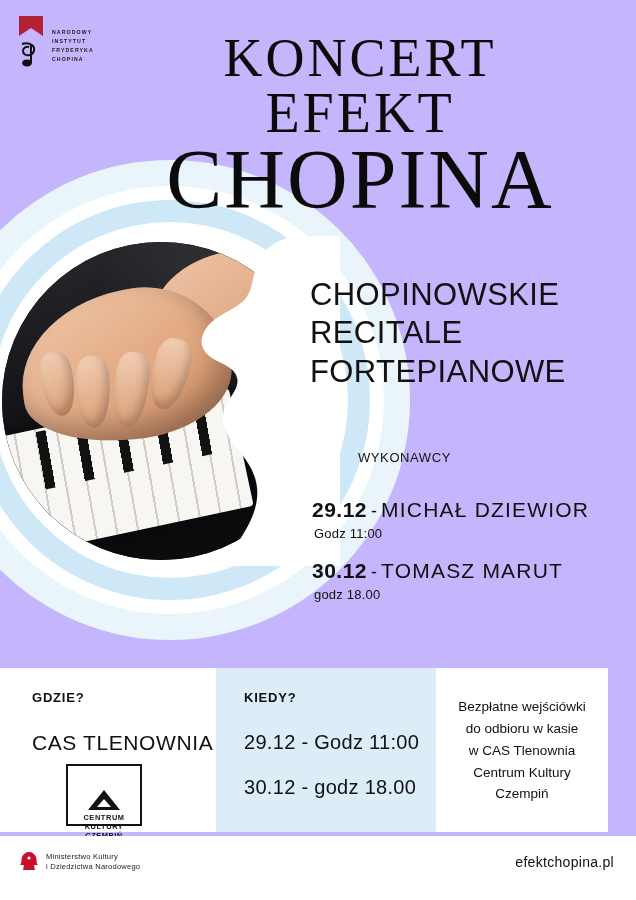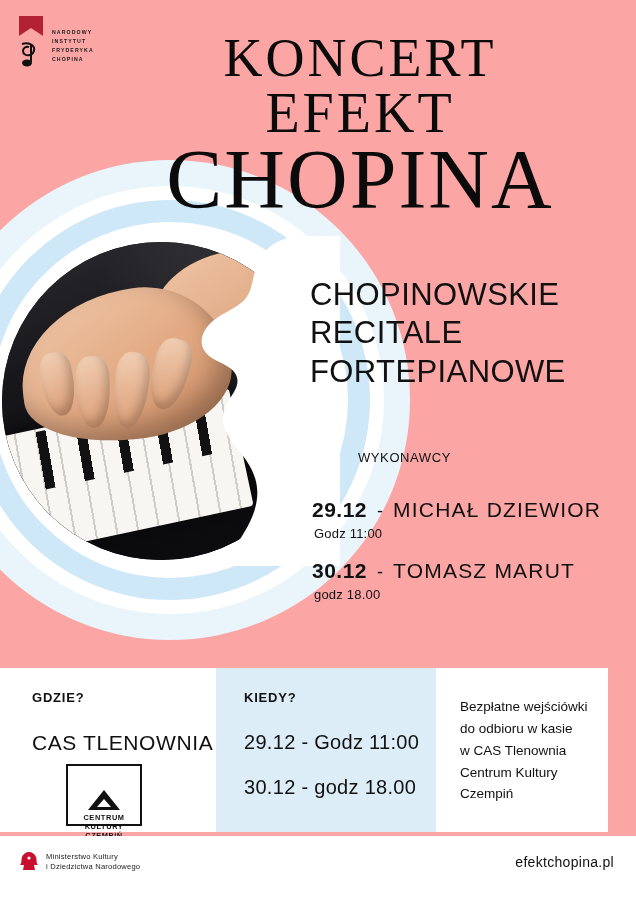--- a/index.html
+++ b/index.html
@@ -13,21 +13,21 @@
     position: relative;
     overflow: hidden;
     font-family: "Liberation Sans", sans-serif;
     color: #111111;
   }
 
   
   .poster {
     position: absolute;
     inset: 0;
-    background: #fca5a5;
+    background: #c4b5fd;
   }
 
   
   .rings {
     position: absolute;
     left: -70px;
     top: 160px;
     width: 480px;
     height: 480px;
     pointer-events: none;
@@ -217,21 +217,21 @@
   .performers {
     position: absolute;
     right: 24px;
     top: 498px;
     width: 300px;
     z-index: 6;
   }
   .perf-row {
     display: flex;
     align-items: flex-end;
-    gap: 8px;
+    gap: 2px;
     margin-bottom: 4px;
   }
   .perf-date {
     font-size: 21px;
     font-weight: 700;
     letter-spacing: 0.5px;
     white-space: nowrap;
   }
   .perf-dash {
     font-size: 18px;
@@ -270,22 +270,22 @@
     padding: 22px 0 0 32px;
   }
   .col-when {
     width: 220px;
     background: #dcedf8;
     padding: 22px 0 0 28px;
   }
   .col-note {
     width: 172px;
     background: #ffffff;
-    padding: 28px 18px 0 24px;
-    text-align: left;
+    padding: 28px 18px 0 18px;
+    text-align: center;
   }
   .band-label {
     font-size: 13px;
     font-weight: 700;
     letter-spacing: 0.8px;
     margin-bottom: 26px;
   }
   .where-value {
     font-size: 21px;
     letter-spacing: 0.6px;

